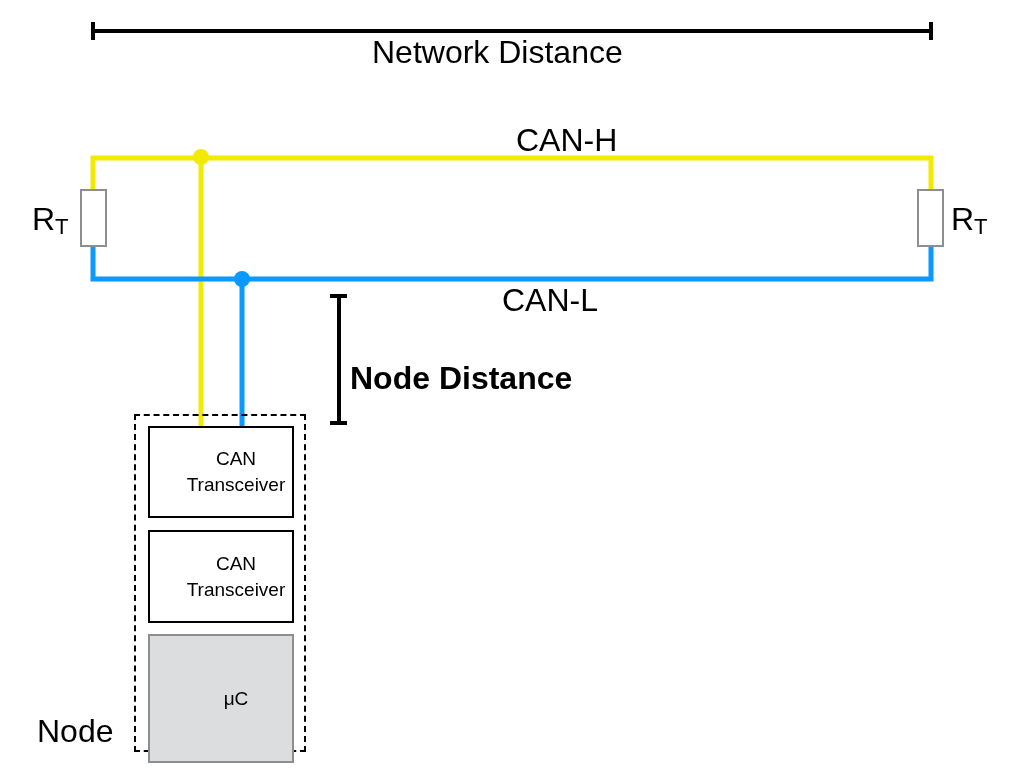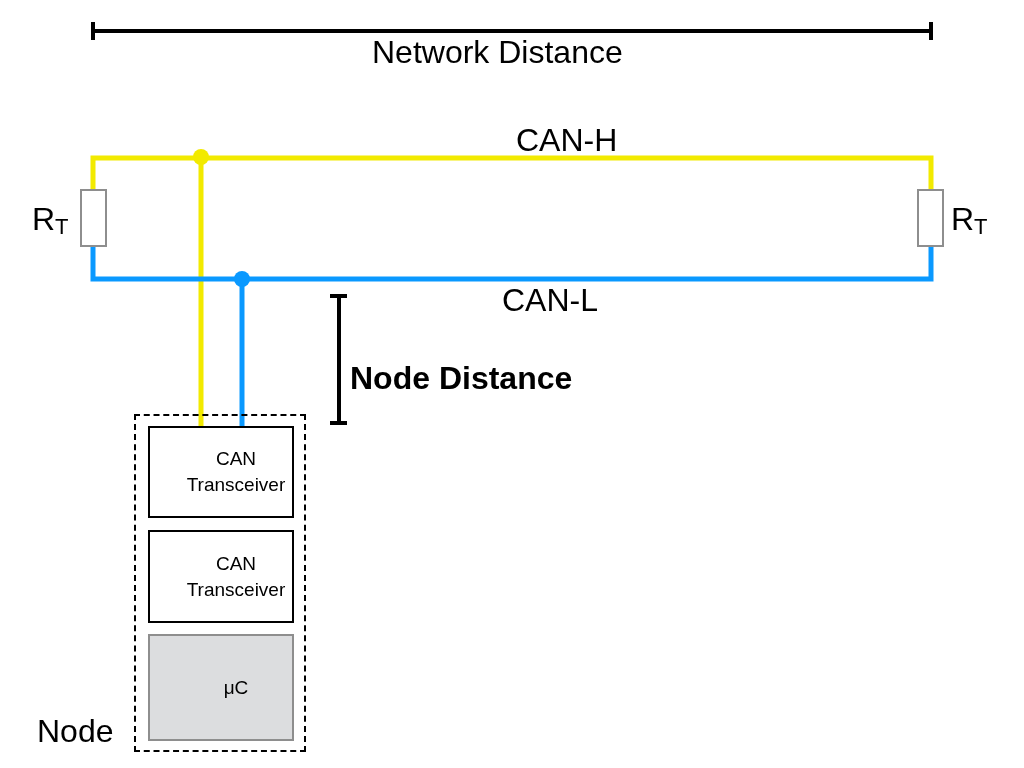--- a/index.html
+++ b/index.html
@@ -57,15 +57,15 @@
 <div class="lbl big" style="left:37px; top:715px;">Node</div>
 
 <div class="box box-white" style="left:148px; top:426px; width:146px; height:92px;">
   <span>CAN</span>
   <span>Transceiver</span>
 </div>
 <div class="box box-white" style="left:148px; top:530px; width:146px; height:93px;">
   <span>CAN</span>
   <span>Transceiver</span>
 </div>
-<div class="box box-gray" style="left:148px; top:634px; width:146px; height:107px;">
+<div class="box box-gray" style="left:148px; top:634px; width:146px; height:129px;">
   <span>μC</span>
 </div>
 
 </body></html>

